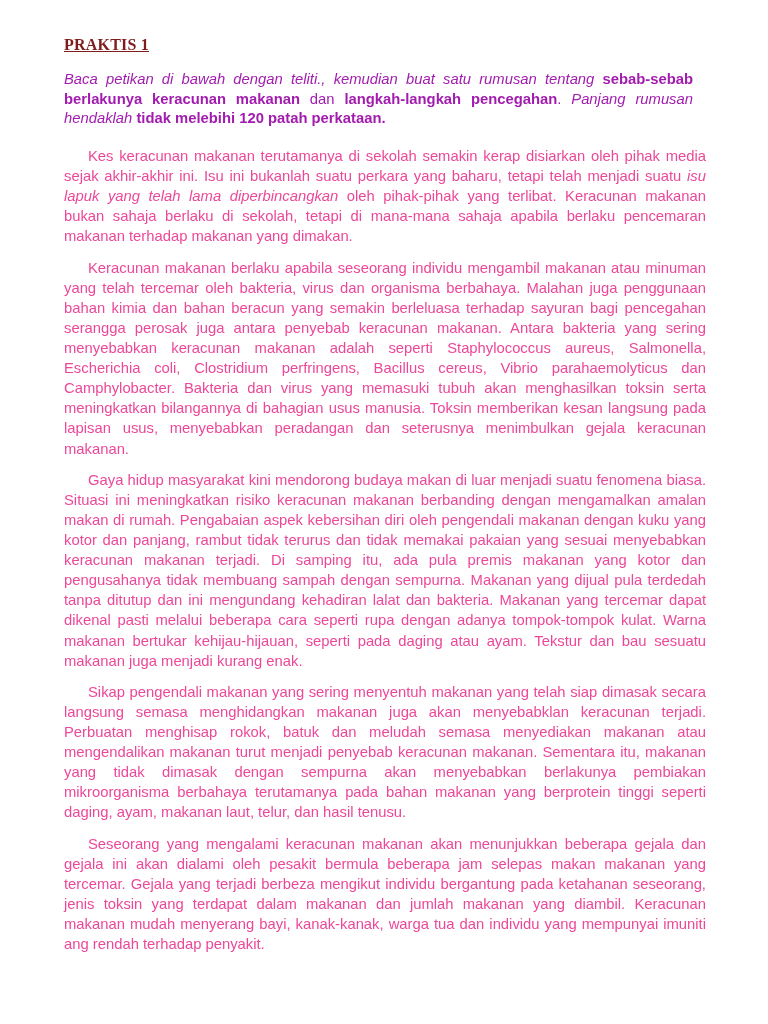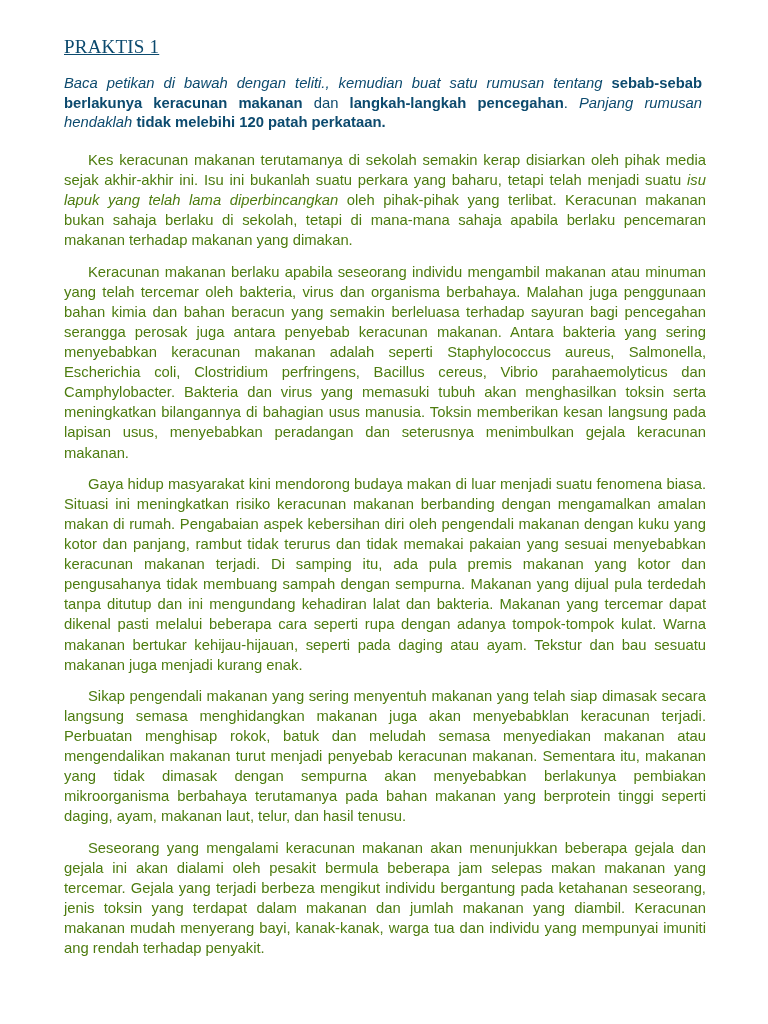--- a/index.html
+++ b/index.html
@@ -16,43 +16,43 @@
     color: #1c1c1c;
   }
   .doc-page {
     width: 768px;
     height: 1024px;
     background: #ffffff;
     padding: 36px 62px 0 64px;
   }
   .doc-title {
     font-family: "Liberation Serif", serif;
-    font-size: 19px;
-    font-weight: normal;
+    font-size: 16px;
+    font-weight: bold;
     letter-spacing: 0.2px;
     text-decoration: underline;
     margin: 0 0 16px 0;
-    color: #0c4a6e;
+    color: #7f1d1d;
   }
   .intro {
     font-size: 14.8px;
     line-height: 1.33;
     text-align: justify;
-    margin: 0 4px 17px 0;
-    color: #0c4a6e;
+    margin: 0 13px 17px 0;
+    color: #a21caf;
   }
   .intro .seg-it { font-style: italic; }
   .intro .seg-b  { font-weight: bold; }
   .bp {
     font-size: 14.8px;
     line-height: 1.36;
     text-align: justify;
     text-indent: 24px;
     margin: 0 0 11px 0;
-    color: #4d7c0f;
+    color: #ec4899;
   }
   .bp .seg-it { font-style: italic; }
 </style>
 </head>
 <body>
 
 <div class="doc-page">
 
   <h1 class="doc-title">PRAKTIS 1</h1>
 

